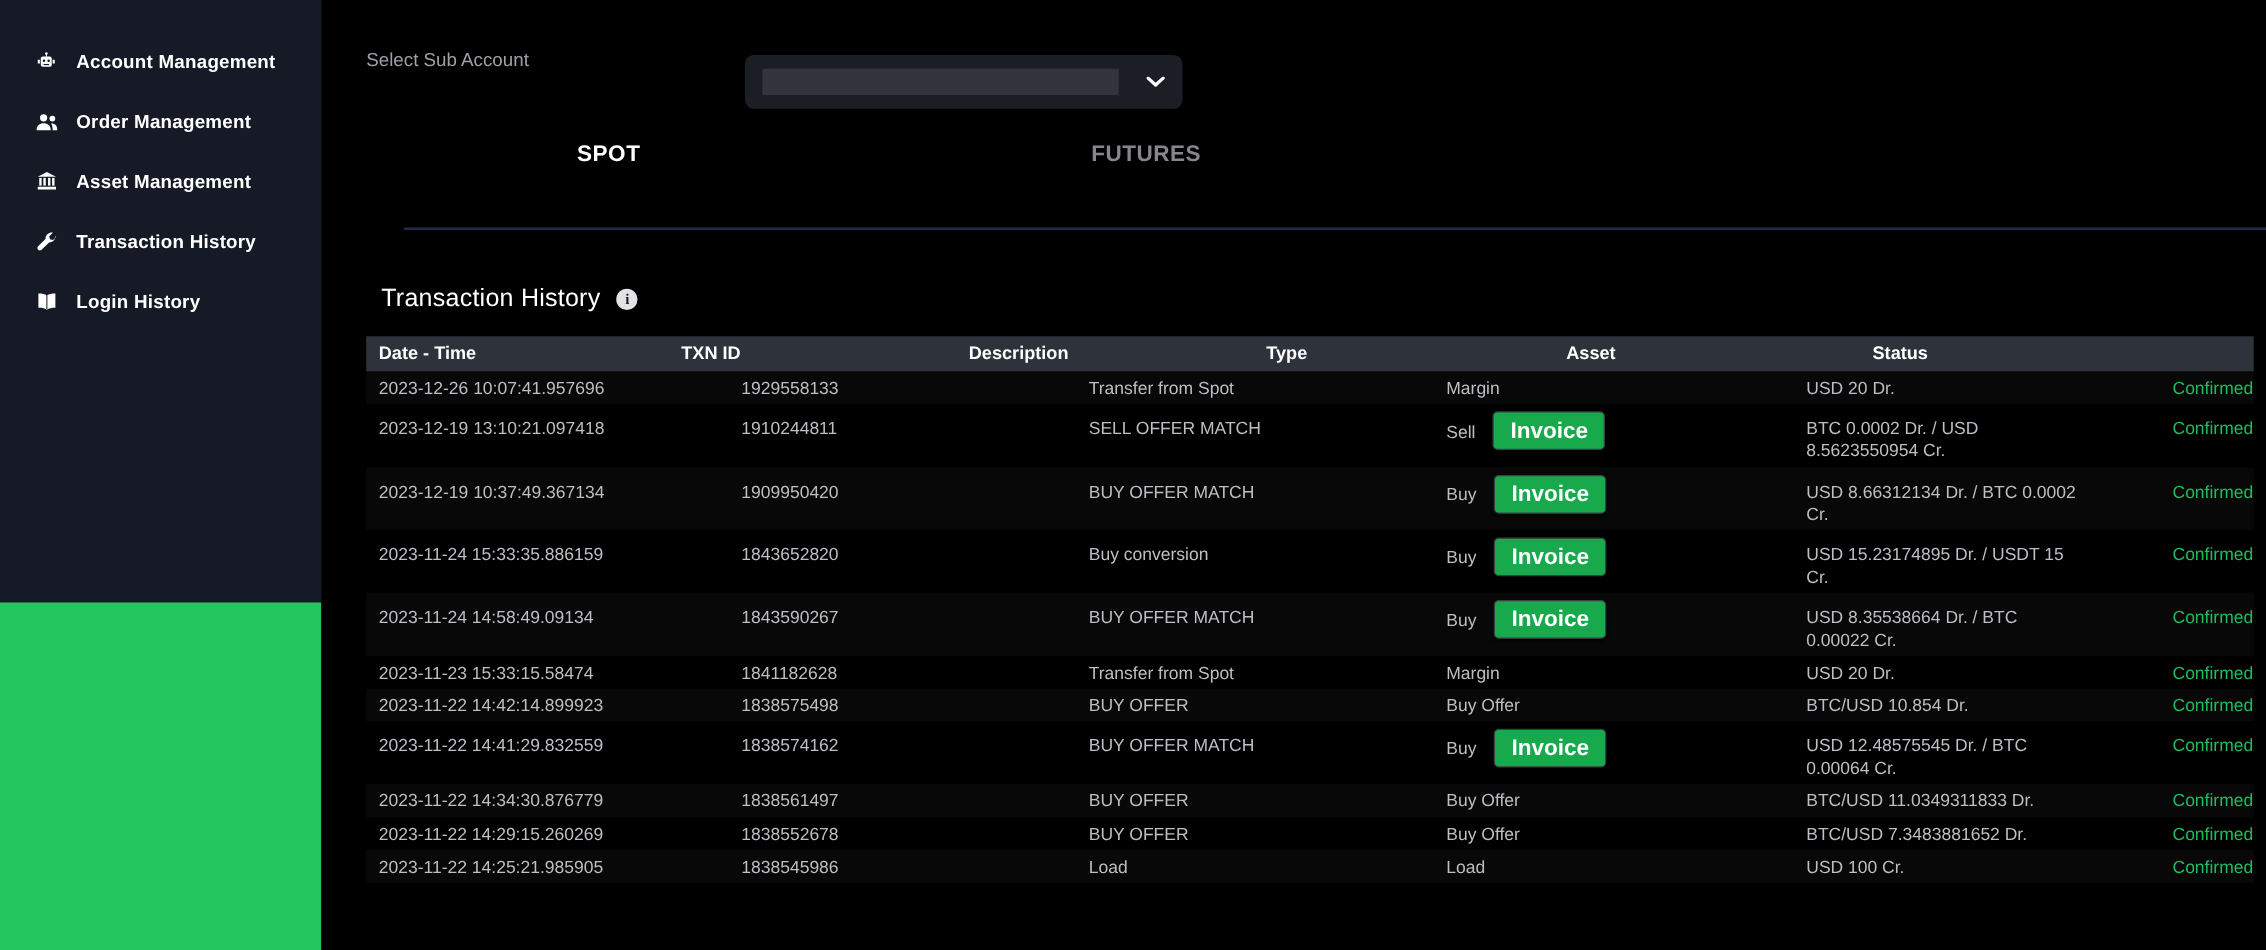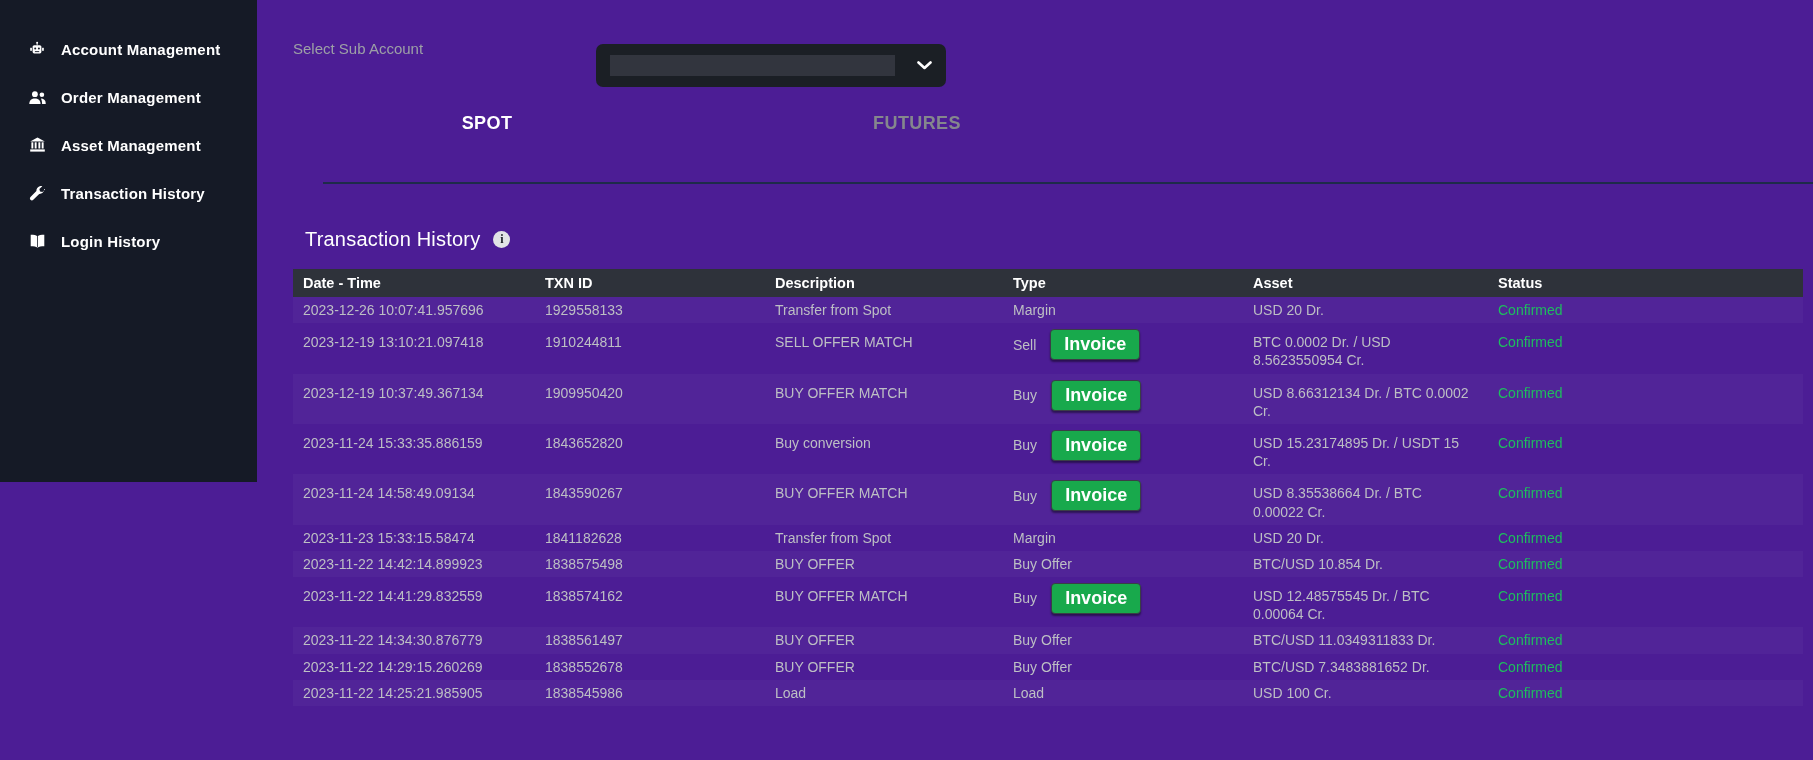--- a/index.html
+++ b/index.html
@@ -1,28 +1,28 @@
 <!DOCTYPE html>
 <html><head>
 <meta charset="utf-8">
 <style>
   * { margin:0; padding:0; box-sizing:border-box; }
   html,body { width:1813px; height:760px; overflow:hidden;
     font-family:"Liberation Sans","DejaVu Sans",sans-serif;
     background:#23262e; color:#bdbfc4; }
 
   
-  .left-rail { position:absolute; left:0; top:0; width:257px; height:760px; background:#4c1d95; }
+  .left-rail { position:absolute; left:0; top:0; width:257px; height:760px; background:#22c55e; }
   .sidebar { width:257px; height:482px; background:#151a26; padding-top:25px; }
   .side-item { display:flex; align-items:center; height:48px; padding-left:27px; cursor:pointer; }
   .side-item .ic { width:20px; height:17px; margin-right:14px; display:flex; align-items:center; justify-content:center; flex:none; }
   .side-item .lbl { color:#ffffff; font-size:15px; font-weight:700; letter-spacing:.2px; }
 
   
-  .main { position:absolute; left:257px; top:0; width:1556px; height:760px; background:#4c1d95; }
+  .main { position:absolute; left:257px; top:0; width:1556px; height:760px; background:#000000; }
 
   .subaccount-row { position:relative; height:92px; }
   .sub-label { position:absolute; left:36px; top:40px; font-size:15px; color:#9da0a6; }
   .sub-select { position:absolute; left:339px; top:44px; width:350px; height:43px;
     background:#1b1f25; border-radius:7px; display:flex; align-items:center;
     padding:0 14px; cursor:pointer; }
   .redacted-bar { width:285px; height:21px; background:#32353e; }
   .sub-select .chev { margin-left:auto; display:flex; }
 
   
@@ -39,21 +39,21 @@
   .info-icon { width:17px; height:17px; border-radius:50%; background:#e2e3e6; color:#1b1e25;
     font-size:12px; font-weight:700; font-family:"Liberation Serif",serif;
     display:flex; align-items:center; justify-content:center; margin-left:13px; cursor:pointer; }
 
   
   .table { margin-left:36px; width:1510px; font-size:14px; }
   .thead, .trow { display:grid;
     grid-template-columns:242px 230px 238px 240px 245px 1fr; }
   .thead { background:#2e323a; height:28px; align-items:center; }
   .thead .hcell { color:#ffffff; font-weight:700; font-size:14.5px; padding-left:10px; white-space:nowrap; }
-  .trow { align-items:flex-start; }
+  .trow { align-items:flex-start;gap:48px; }
   .trow:nth-child(odd) { background:rgba(255,255,255,0.03); }
   .cell { padding:4px 12px 4px 10px; line-height:1.3; color:#bdbfc4; }
   .trow.tall { min-height:48px; }
   .trow.tall .cell { padding-top:10px; }
   .c-type { display:flex; align-items:center; gap:14px; }
   .trow.tall .c-type { padding-top:6px; }
   .invoice-btn { background:#18a94c; color:#ffffff; font-family:inherit;
     font-size:18px; font-weight:700; border:1px solid #3a3e46; border-radius:4px;
     padding:4px 13px; cursor:pointer; box-shadow:0 2px 2px rgba(0,0,0,.45); }
   .c-status span { color:#1ebd5e; }

